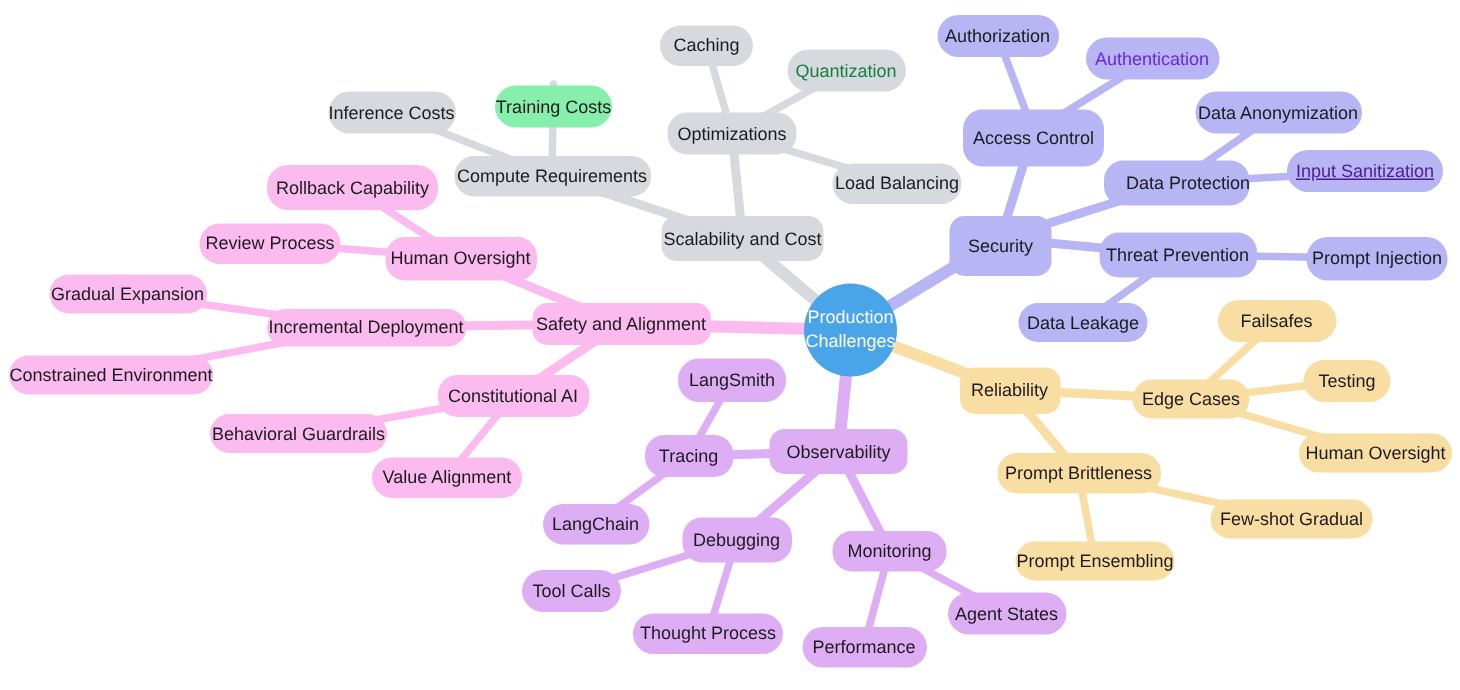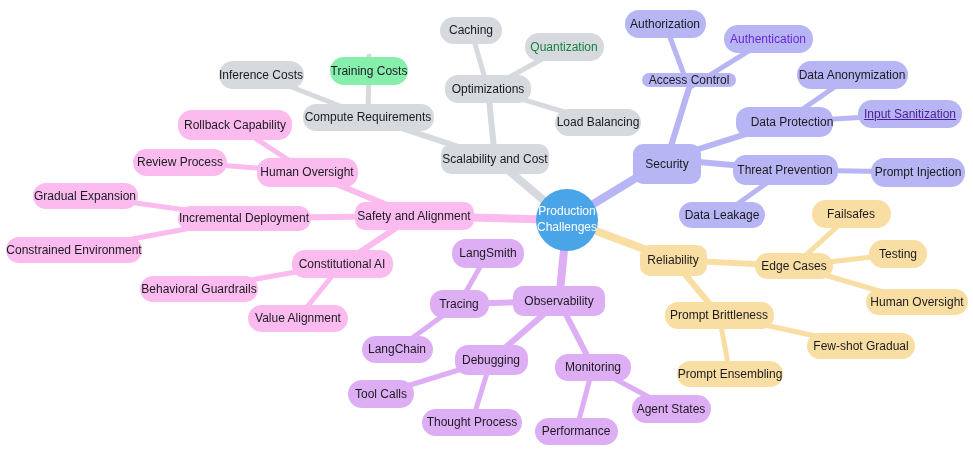--- a/index.html
+++ b/index.html
@@ -102,21 +102,21 @@
   <div id="node-layer">
       <div class="node level1" style="left: 441px; top: 144px; width: 108px; height: 30px; background: rgb(214, 218, 222); color: rgb(27, 27, 31);">Scalability and Cost</div>
       <div class="node level2" style="left: 302.5px; top: 103.5px; width: 131px; height: 27px; background: rgb(214, 218, 222); color: rgb(27, 27, 31);">Compute Requirements</div>
       <div class="node level3" style="left: 218.5px; top: 61px; width: 85px; height: 28px; background: rgb(214, 218, 222); color: rgb(27, 27, 31);">Inference Costs</div>
       <div class="node level3" style="left: 330px; top: 42px; width: 78px; height: 28px; background: #86efac; color: rgb(27, 27, 31); margin-top: 15px;">Training Costs</div>
       <div class="node level2" style="left: 445px; top: 75px; width: 86px; height: 28px; background: rgb(214, 218, 222); color: rgb(27, 27, 31);">Optimizations</div>
       <div class="node level3" style="left: 440px; top: 16.5px; width: 62px; height: 27px; background: rgb(214, 218, 222); color: rgb(27, 27, 31);">Caching</div>
       <div class="node level3" style="left: 524.5px; top: 33px; width: 79px; height: 28px; background: rgb(214, 218, 222); color: #15803d;">Quantization</div>
       <div class="node level3" style="left: 555px; top: 108.5px; width: 86px; height: 27px; background: rgb(214, 218, 222); color: rgb(27, 27, 31);">Load Balancing</div>
       <div class="node level1" style="left: 633px; top: 143.5px; width: 68px; height: 40px; background: rgb(183, 181, 243); color: rgb(27, 27, 31); text-align: right;">Security</div>
-      <div class="node level2" style="left: 642px; top: 73px; width: 94px; height: 14px; background: rgb(183, 181, 243); color: rgb(27, 27, 31);">Access Control</div>
+      <div class="node level2" style="left: 642px; top: 73px; width: 94px; height: 38px; background: rgb(183, 181, 243); color: rgb(27, 27, 31);">Access Control</div>
       <div class="node level3" style="left: 624.5px; top: 10px; width: 81px; height: 28px; background: rgb(183, 181, 243); color: rgb(27, 27, 31);">Authorization</div>
       <div class="node level3" style="left: 723.5px; top: 25px; width: 89px; height: 28px; background: rgb(183, 181, 243); color: #6d28d9;">Authentication</div>
       <div class="node level2" style="left: 735.5px; top: 107px; width: 97px; height: 30px; background: rgb(183, 181, 243); color: rgb(27, 27, 31); padding-left: 16px;">Data Protection</div>
       <div class="node level3" style="left: 796.5px; top: 61px; width: 111px; height: 28px; background: rgb(183, 181, 243); color: rgb(27, 27, 31);">Data Anonymization</div>
       <div class="node level3" style="left: 858px; top: 100px; width: 104px; height: 28px; background: rgb(183, 181, 243); color: #4c1d95; text-decoration: underline;">Input Sanitization</div>
       <div class="node level2" style="left: 732.5px; top: 155px; width: 105px; height: 30px; background: rgb(183, 181, 243); color: rgb(27, 27, 31);">Threat Prevention</div>
       <div class="node level3" style="left: 871px; top: 157.5px; width: 94px; height: 29px; background: rgb(183, 181, 243); color: rgb(27, 27, 31);">Prompt Injection</div>
       <div class="node level3" style="left: 679px; top: 202px; width: 86px; height: 26px; background: rgb(183, 181, 243); color: rgb(27, 27, 31);">Data Leakage</div>
       <div class="node level1" style="left: 639.5px; top: 244.5px; width: 67px; height: 31px; background: rgb(249, 222, 164); color: rgb(27, 27, 31);">Reliability</div>
       <div class="node level2" style="left: 755px; top: 253px; width: 78px; height: 26px; background: rgb(249, 222, 164); color: rgb(27, 27, 31);">Edge Cases</div>

